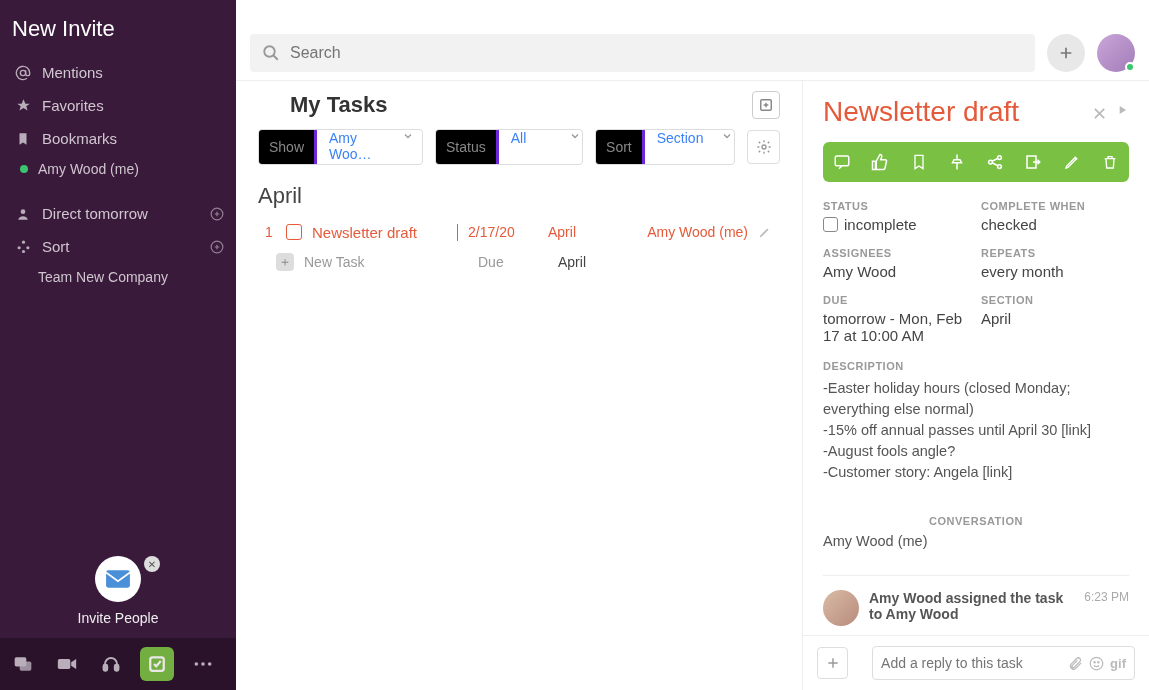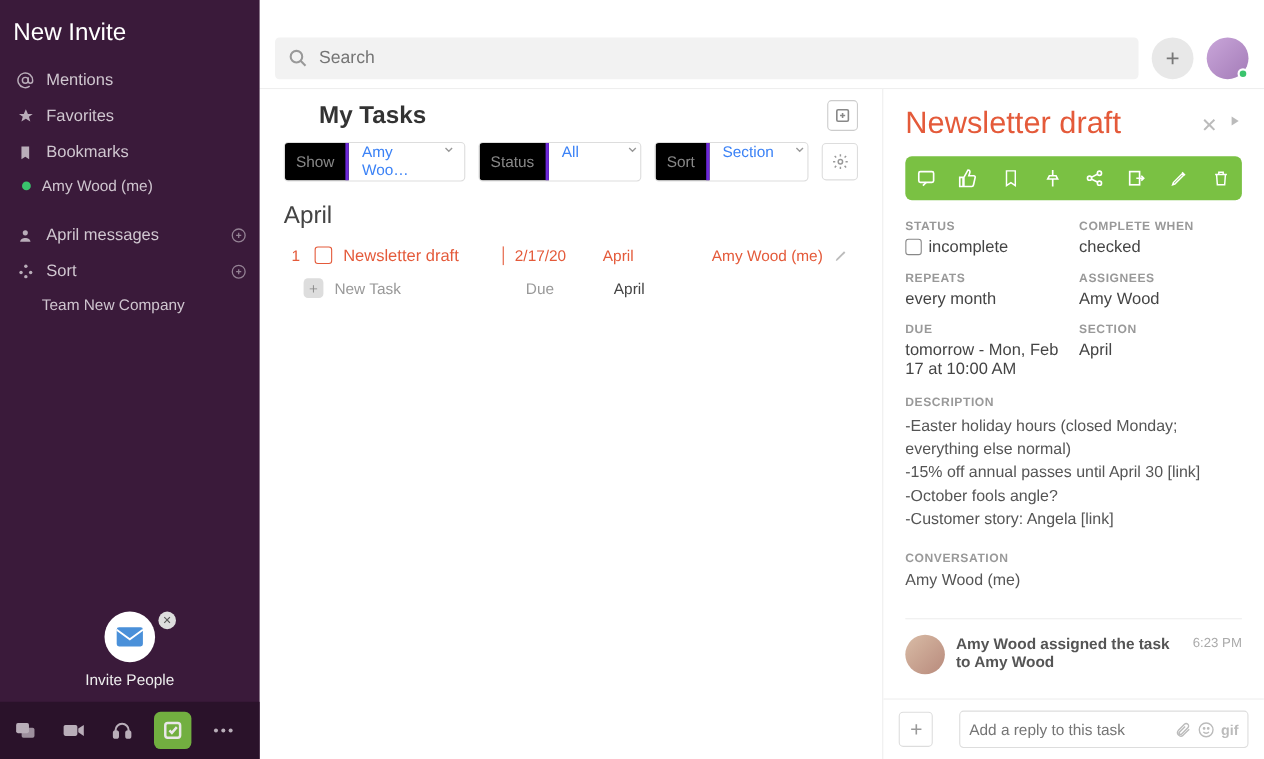--- a/index.html
+++ b/index.html
@@ -77,21 +77,21 @@
   .action-bar span { cursor:pointer; width:28px; display:flex; justify-content:center;}
 
   .meta-grid { display:grid; grid-template-columns: 1fr 1fr; gap:14px 10px; margin-top:18px;}
   .meta-label { font-size:11px; font-weight:600; color:#999; letter-spacing:0.5px; margin-bottom:4px; text-transform:uppercase;}
   .meta-value { font-size:15px; color:#444; display:flex; align-items:center; gap:6px;}
   .meta-value .sq { width:15px; height:15px; border:1.5px solid #888; border-radius:3px;}
   .meta-block { }
 
   .desc-label { font-size:11px; font-weight:600; color:#999; letter-spacing:0.5px; margin:16px 0 6px; text-transform:uppercase;}
   .desc { font-size:14.5px; color:#555; line-height:1.45;}
-  .conv-label { font-size:11px; font-weight:600; color:#999; letter-spacing:0.5px; margin:19px 0 6px; text-transform:uppercase;}
+  .conv-label { font-size:11px; font-weight:600; color:#999; letter-spacing:0.5px; margin:32px 0 6px; text-transform:uppercase;text-align:center;}
   .conv-participants { font-size:14.5px; color:#555;}
 
   .activity { display:flex; gap:10px; align-items:flex-start; margin-top:26px; border-top:1px solid #eee; padding-top:14px;}
   .act-avatar { width:36px; height:36px; border-radius:50%; background:linear-gradient(135deg,#d9bca6,#b88a7c); flex-shrink:0;}
   .act-text { flex:1; font-size:14px; color:#555; font-weight:600;}
   .act-time { font-size:12px; color:#aaa;}
 
   .reply-bar { border-top:1px solid #eee; padding:10px 14px; display:flex; align-items:center; gap:24px;}
   .reply-plus { width:32px; height:32px; border:1px solid #ddd; border-radius:4px; display:flex; align-items:center; justify-content:center; color:#999; cursor:pointer;}
   .reply-input { flex:1; border:1px solid #ddd; border-radius:4px; height:34px; display:flex; align-items:center; padding:0 8px;}
@@ -139,21 +139,21 @@
   </div>
 
   <div class="sb-section" style="margin-top:14px;">
     <div class="sb-item">
       <span class="sb-icon">
         <svg width="14" height="14" viewBox="0 0 24 24" fill="currentColor">
             <circle cx="12" cy="8" r="4"></circle>
             <path d="M4 22c0-4 4-6 8-6s8 2 8 6"></path>
           </svg>
       </span>
-      <span>April messages</span>
+      <span>Direct tomorrow</span>
       <span class="sb-add-icon">
         <svg viewBox="0 0 24 24" fill="none" stroke="currentColor" stroke-width="2">
             <circle cx="12" cy="12" r="10"></circle>
             <path d="M12 8v8M8 12h8"></path>
           </svg>
       </span>
     </div>
     <div class="sb-item">
       <span class="sb-icon">
         <svg width="15" height="15" viewBox="0 0 24 24" fill="currentColor">
@@ -385,42 +385,42 @@
             <div class="meta-value">
                 <span class="sq"></span>
                 <span>incomplete</span>
               </div>
           </div>
           <div class="meta-block">
             <div class="meta-label">COMPLETE WHEN</div>
             <div class="meta-value">checked</div>
           </div>
           <div class="meta-block">
+            <div class="meta-label">ASSIGNEES</div>
+            <div class="meta-value">Amy Wood</div>
+          </div>
+          <div class="meta-block">
             <div class="meta-label">REPEATS</div>
             <div class="meta-value">every month</div>
-          </div>
-          <div class="meta-block">
-            <div class="meta-label">ASSIGNEES</div>
-            <div class="meta-value">Amy Wood</div>
           </div>
           <div class="meta-block">
             <div class="meta-label">DUE</div>
             <div class="meta-value" style="display:block;">tomorrow - Mon, Feb 17 at 10:00 AM</div>
           </div>
           <div class="meta-block">
             <div class="meta-label">SECTION</div>
             <div class="meta-value">April</div>
           </div>
         </div>
 
         <div class="desc-label">DESCRIPTION</div>
         <div class="desc">
           <div>-Easter holiday hours (closed Monday; everything else normal)</div>
           <div>-15% off annual passes until April 30 [link]</div>
-          <div>-October fools angle?</div>
+          <div>-August fools angle?</div>
           <div>-Customer story: Angela [link]</div>
         </div>
 
         <div class="conv-label">CONVERSATION</div>
         <div class="conv-participants">Amy Wood (me)</div>
 
         <div class="activity">
           <div class="act-avatar"></div>
           <div class="act-text">Amy Wood assigned the task to Amy Wood</div>
           <div class="act-time">6:23 PM</div>

